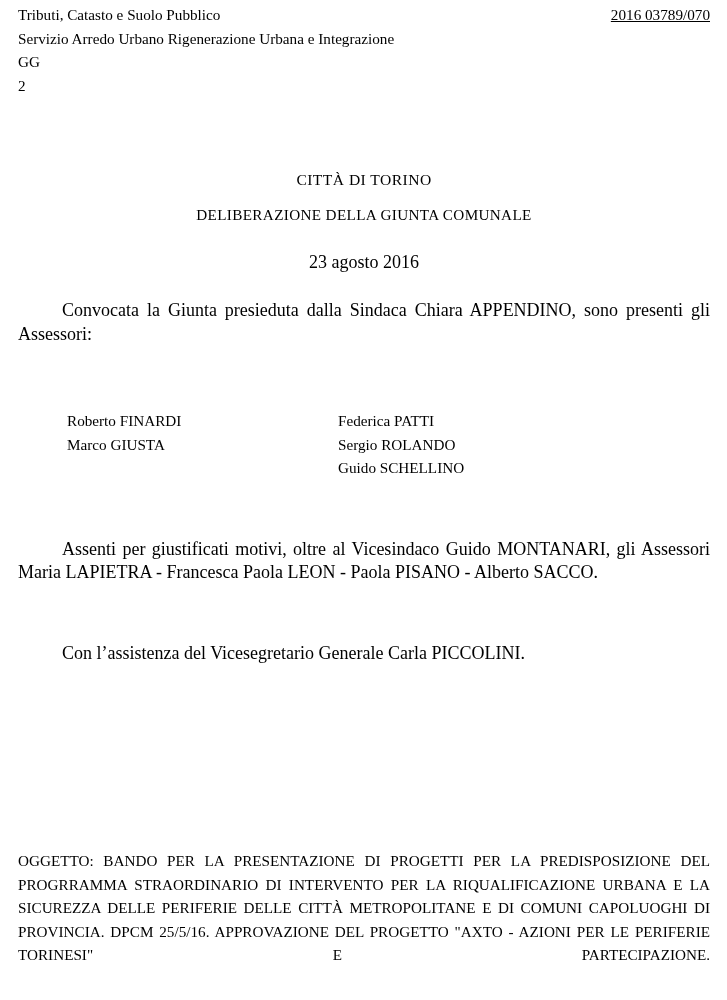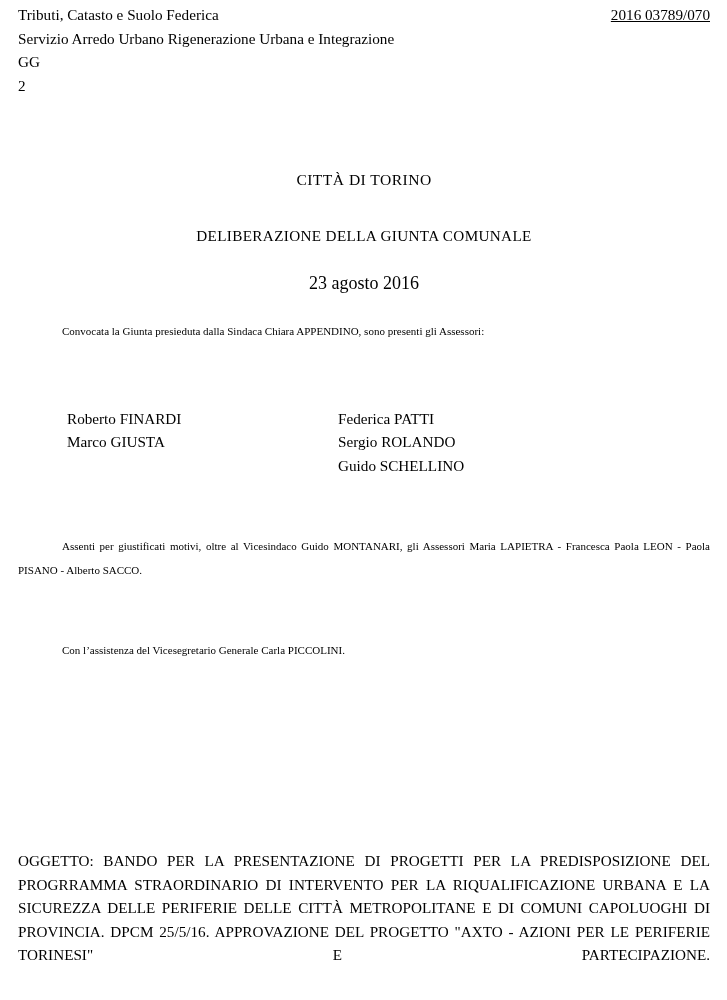--- a/index.html
+++ b/index.html
@@ -59,32 +59,32 @@
   }
   .title-city {
     font-size: 15.6px;
     letter-spacing: 0.45px;
     margin-top: 73px;
     line-height: 20px;
   }
   .title-deliberation {
     font-size: 15.2px;
     letter-spacing: 0.35px;
-    margin-top: 36px;
+    margin-top: 15px;
     line-height: 20px;
   }
   .title-date {
     font-size: 18px;
     margin-top: 27px;
     line-height: 20px;
   }
 
   
   .para {
-    font-size: 11px;
+    font-size: 18px;
     line-height: 23.5px;
     text-align: justify;
     text-justify: inter-word;
     text-indent: 44px;
     margin: 0;
   }
   .para-convocation {
     margin-top: 27px;
   }
   .para-absent {
@@ -141,21 +141,21 @@
   
   .abs { position: absolute; left: 18px; right: 17px; }
 </style>
 </head>
 <body>
 
 <div class="page">
 
   <div class="doc-header">
     <div class="header-row">
-      <span class="header-office">Tributi, Catasto e Suolo Federica</span>
+      <span class="header-office">Tributi, Catasto e Suolo Pubblico</span>
       <span class="header-number">2016 03789/070</span>
     </div>
     <div class="header-line">Servizio Arredo Urbano Rigenerazione Urbana e Integrazione</div>
     <div class="header-line">GG</div>
     <div class="header-line">2</div>
   </div>
 
   <div class="title-block">
     <div class="title-city">CITTÀ DI TORINO</div>
     <div class="title-deliberation">DELIBERAZIONE DELLA GIUNTA COMUNALE</div>

